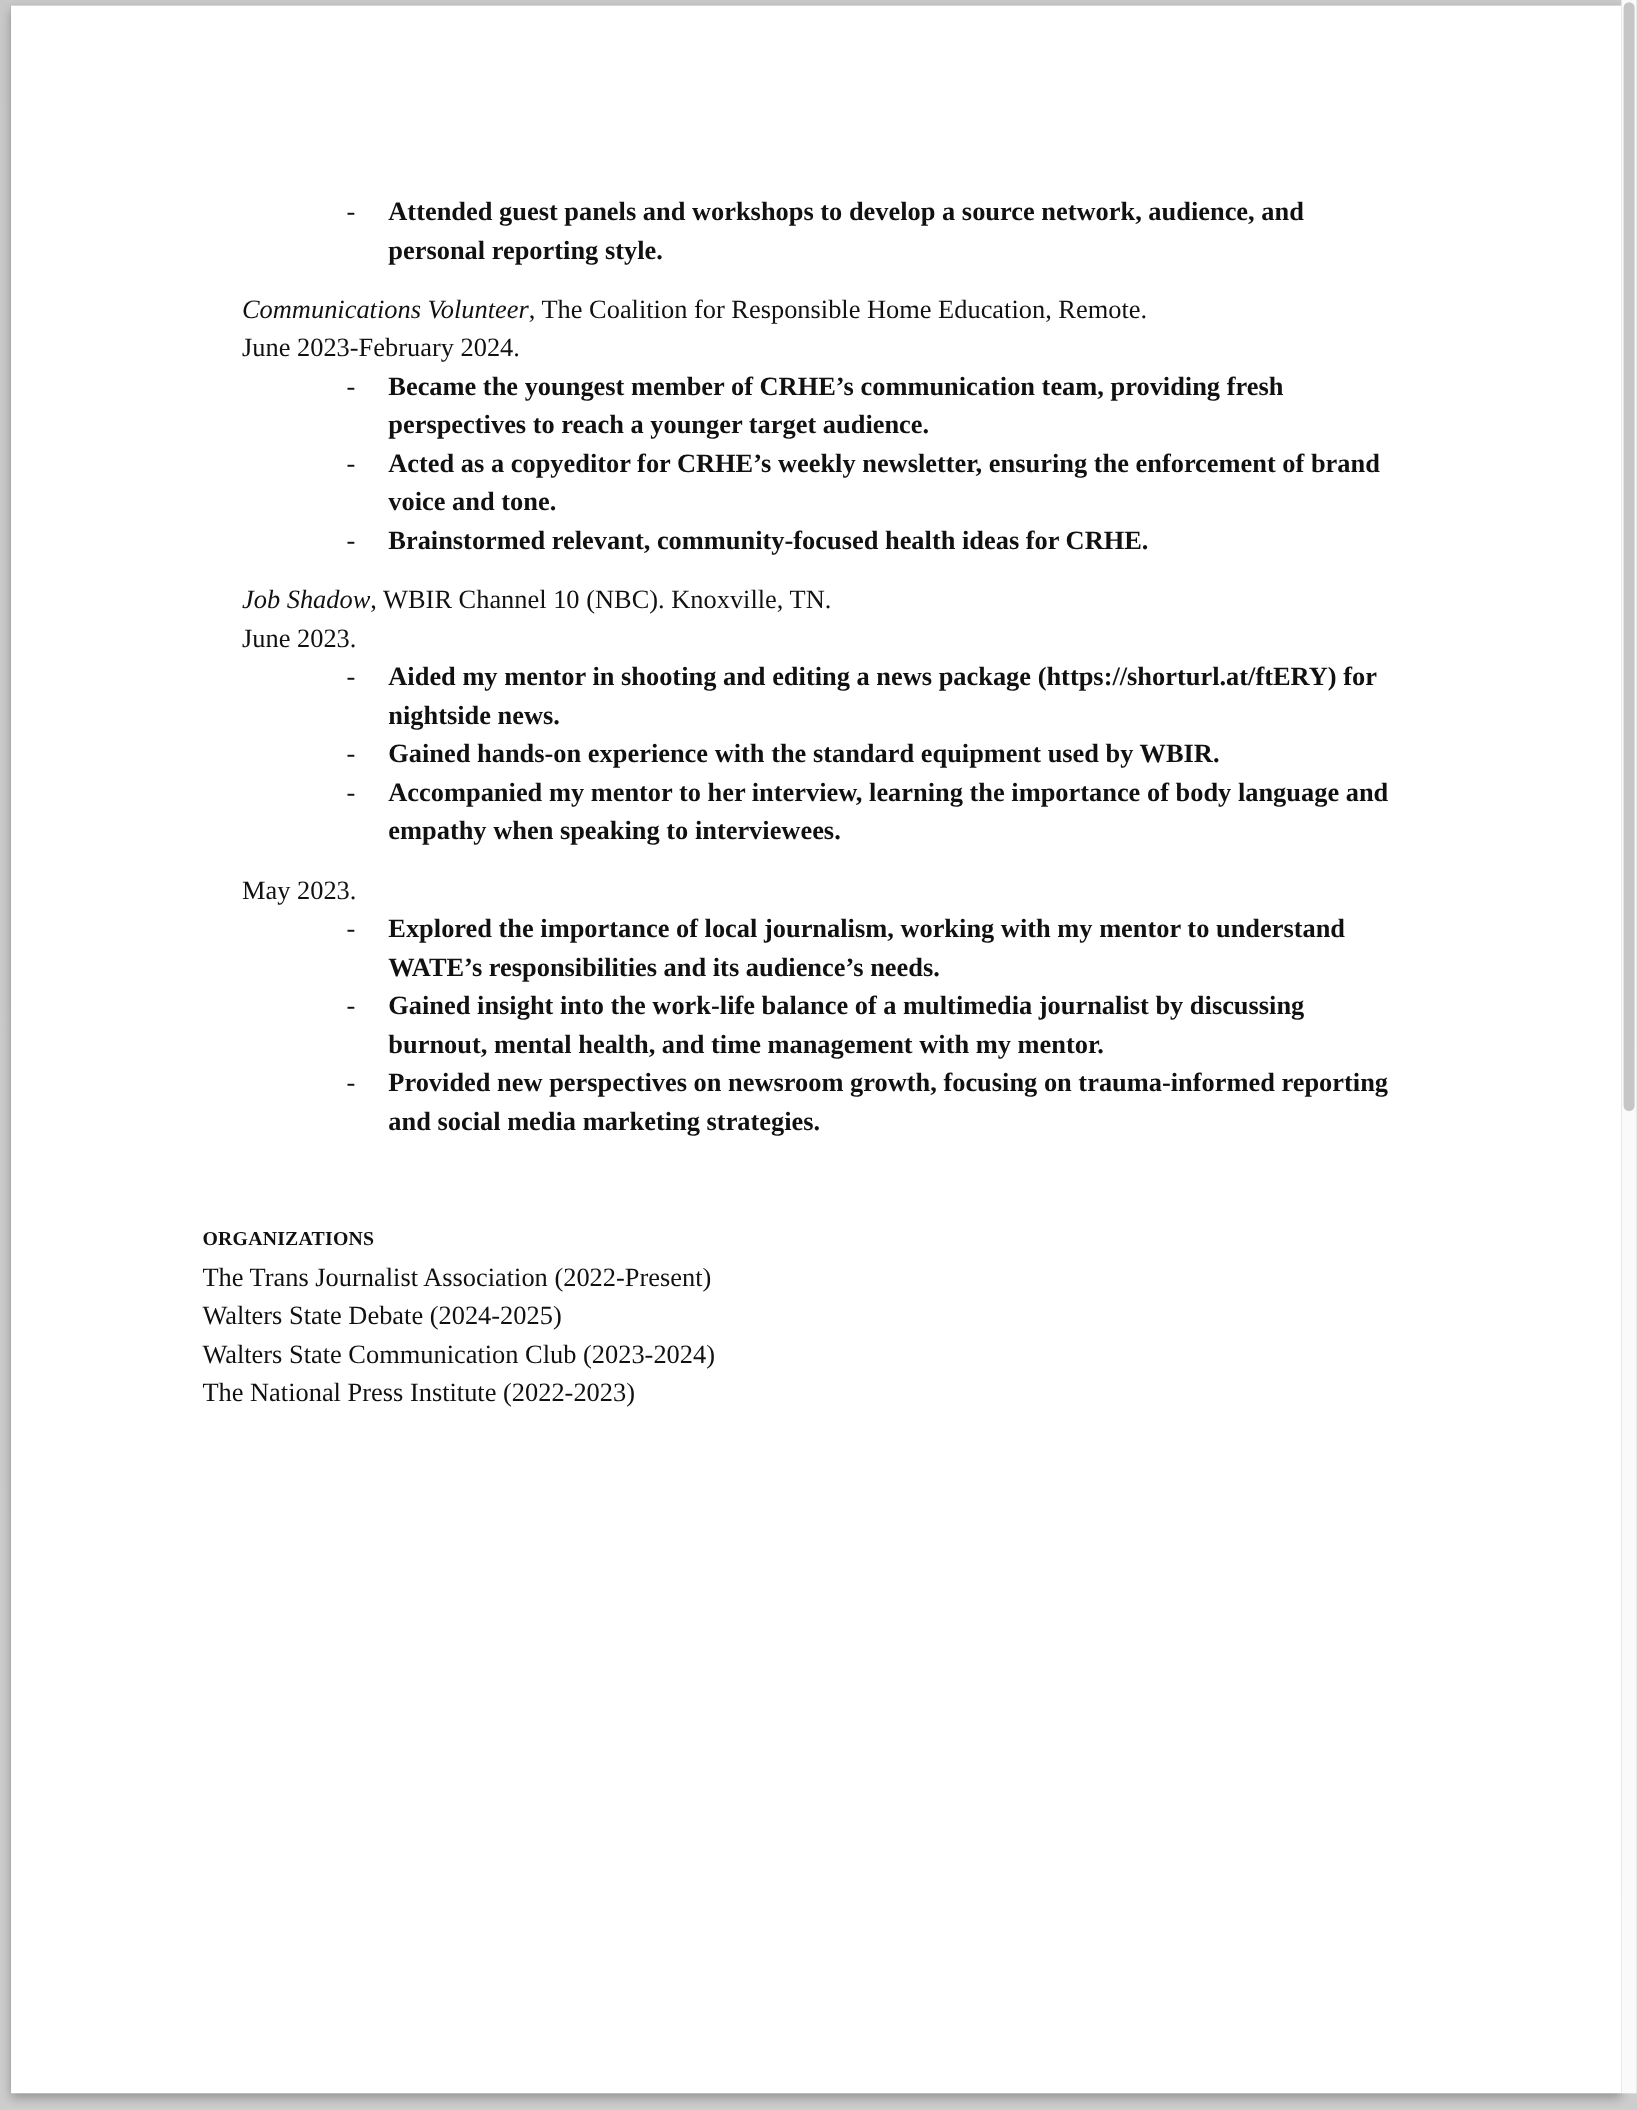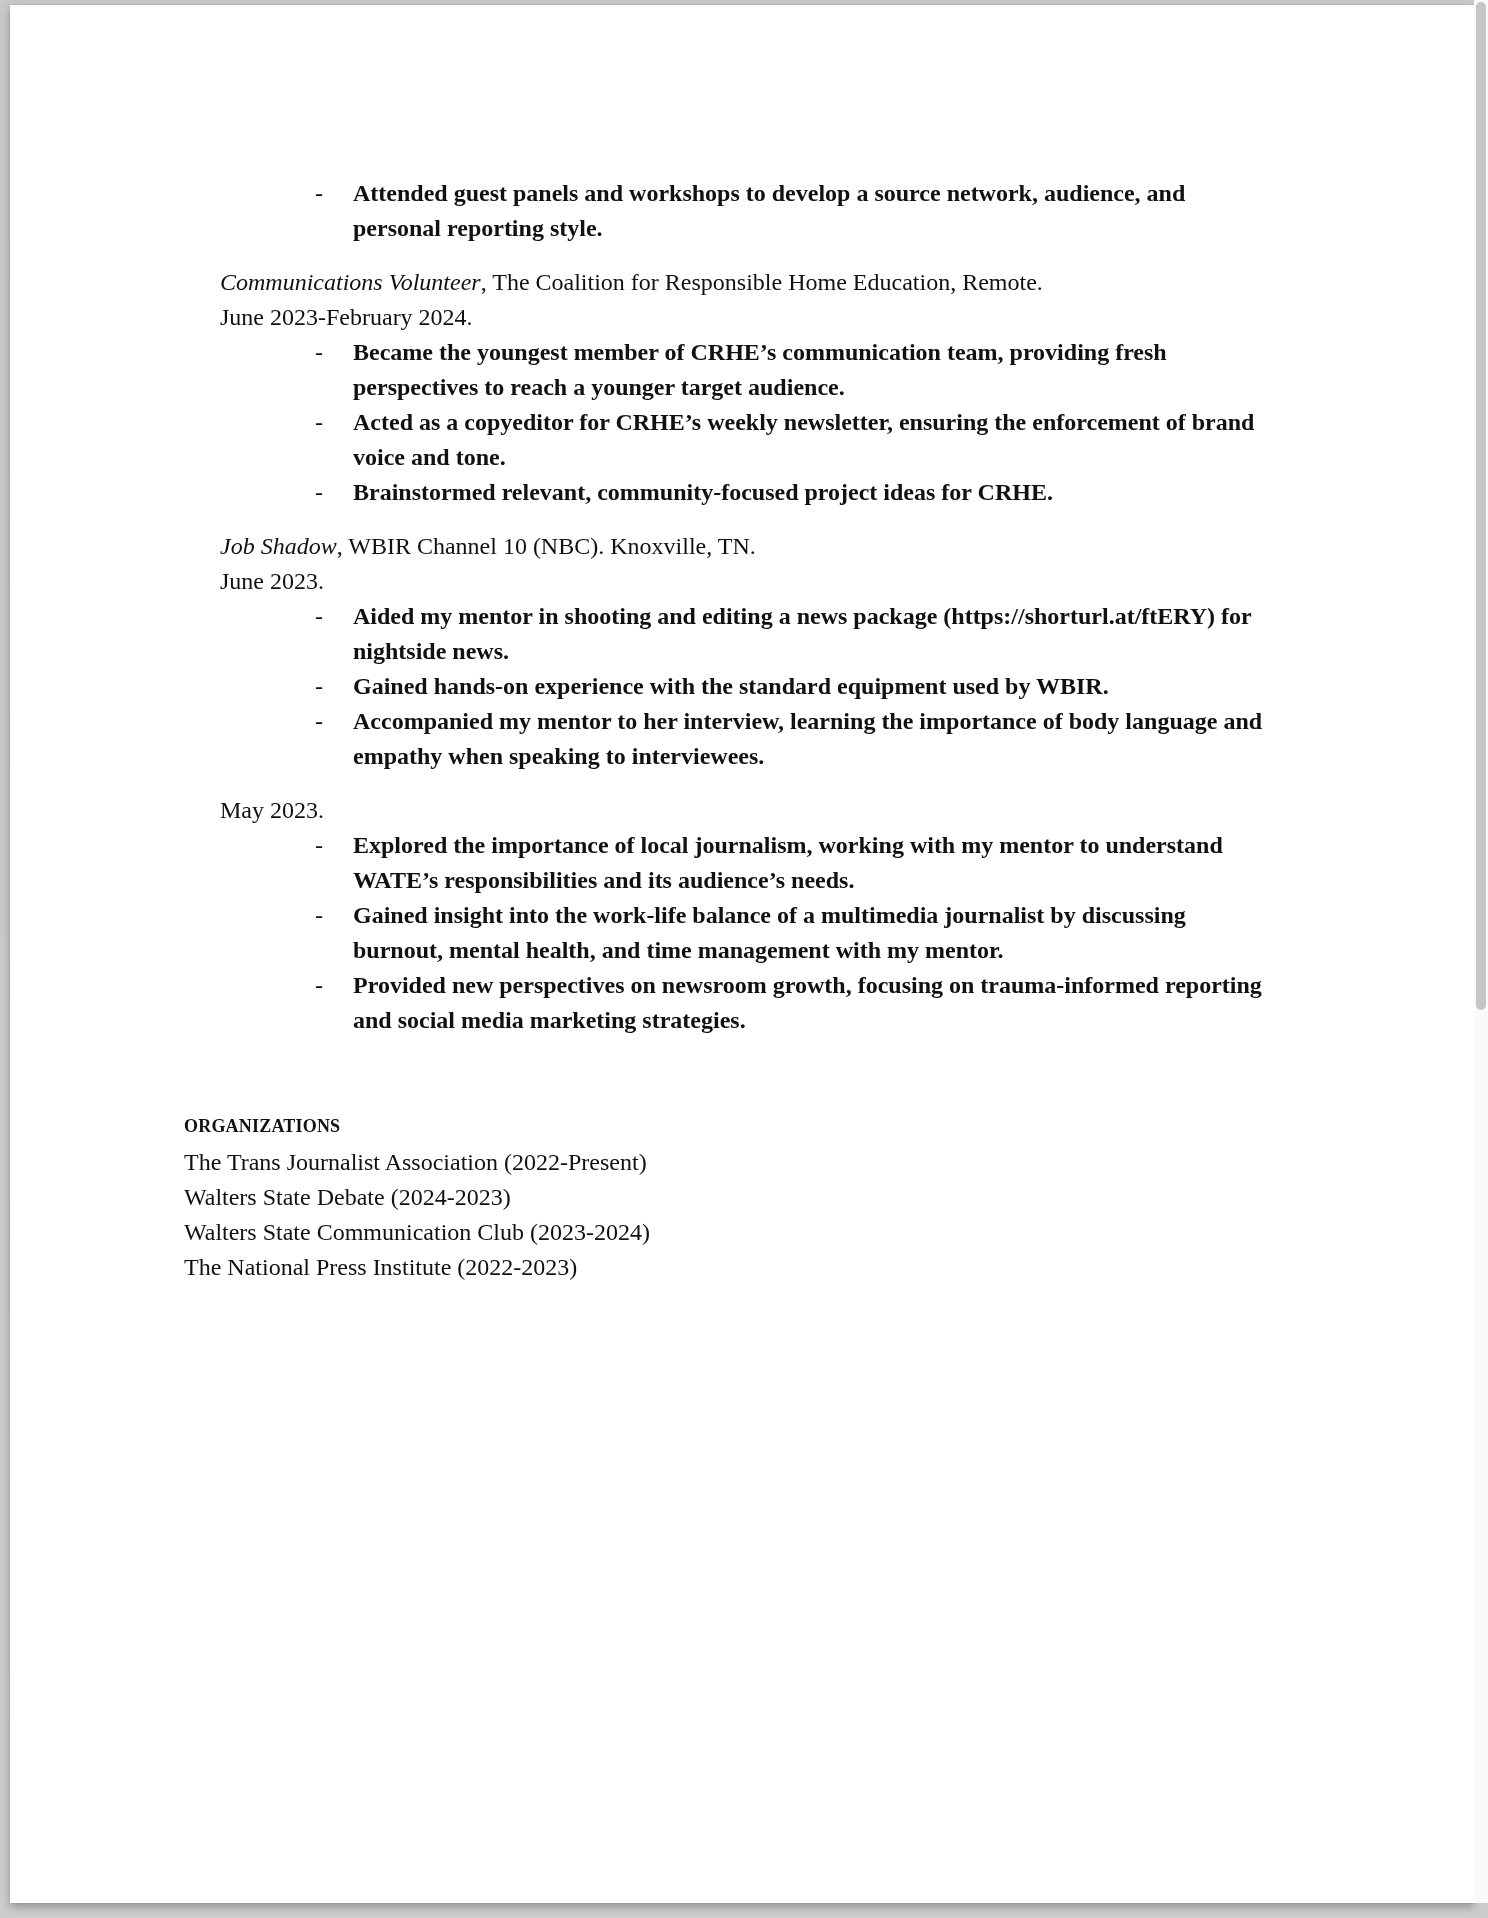--- a/index.html
+++ b/index.html
@@ -94,21 +94,21 @@
         <span class="bullet-text">Became the youngest member of CRHE’s communication team, providing fresh
 perspectives to reach a younger target audience.</span>
       </div>
       <div class="bullet-row">
         <span class="bullet-marker">-</span>
         <span class="bullet-text">Acted as a copyeditor for CRHE’s weekly newsletter, ensuring the enforcement of brand
 voice and tone.</span>
       </div>
       <div class="bullet-row">
         <span class="bullet-marker">-</span>
-        <span class="bullet-text">Brainstormed relevant, community-focused project ideas for CRHE.</span>
+        <span class="bullet-text">Brainstormed relevant, community-focused health ideas for CRHE.</span>
       </div>
     </section>
 
     <section class="entry">
       <p class="entry-title"><span class="title-italic">Job Shadow</span><span>, WBIR Channel 10 (NBC). Knoxville, TN.</span></p>
       <p class="entry-date">June 2023.</p>
       <div class="bullet-row">
         <span class="bullet-marker">-</span>
         <span class="bullet-text">Aided my mentor in shooting and editing a news package (https://shorturl.at/ftERY) for
 nightside news.</span>
@@ -139,21 +139,21 @@
       <div class="bullet-row">
         <span class="bullet-marker">-</span>
         <span class="bullet-text">Provided new perspectives on newsroom growth, focusing on trauma-informed reporting
 and social media marketing strategies.</span>
       </div>
     </section>
 
     <section class="org-section">
       <h2 class="org-heading">ORGANIZATIONS</h2>
       <p class="org-item">The Trans Journalist Association (2022-Present)</p>
-      <p class="org-item">Walters State Debate (2024-2023)</p>
+      <p class="org-item">Walters State Debate (2024-2025)</p>
       <p class="org-item">Walters State Communication Club (2023-2024)</p>
       <p class="org-item">The National Press Institute (2022-2023)</p>
     </section>
 
   </div>
 
   <div class="scrollbar-track">
     <div class="scrollbar-thumb"></div>
   </div>
 </div>

